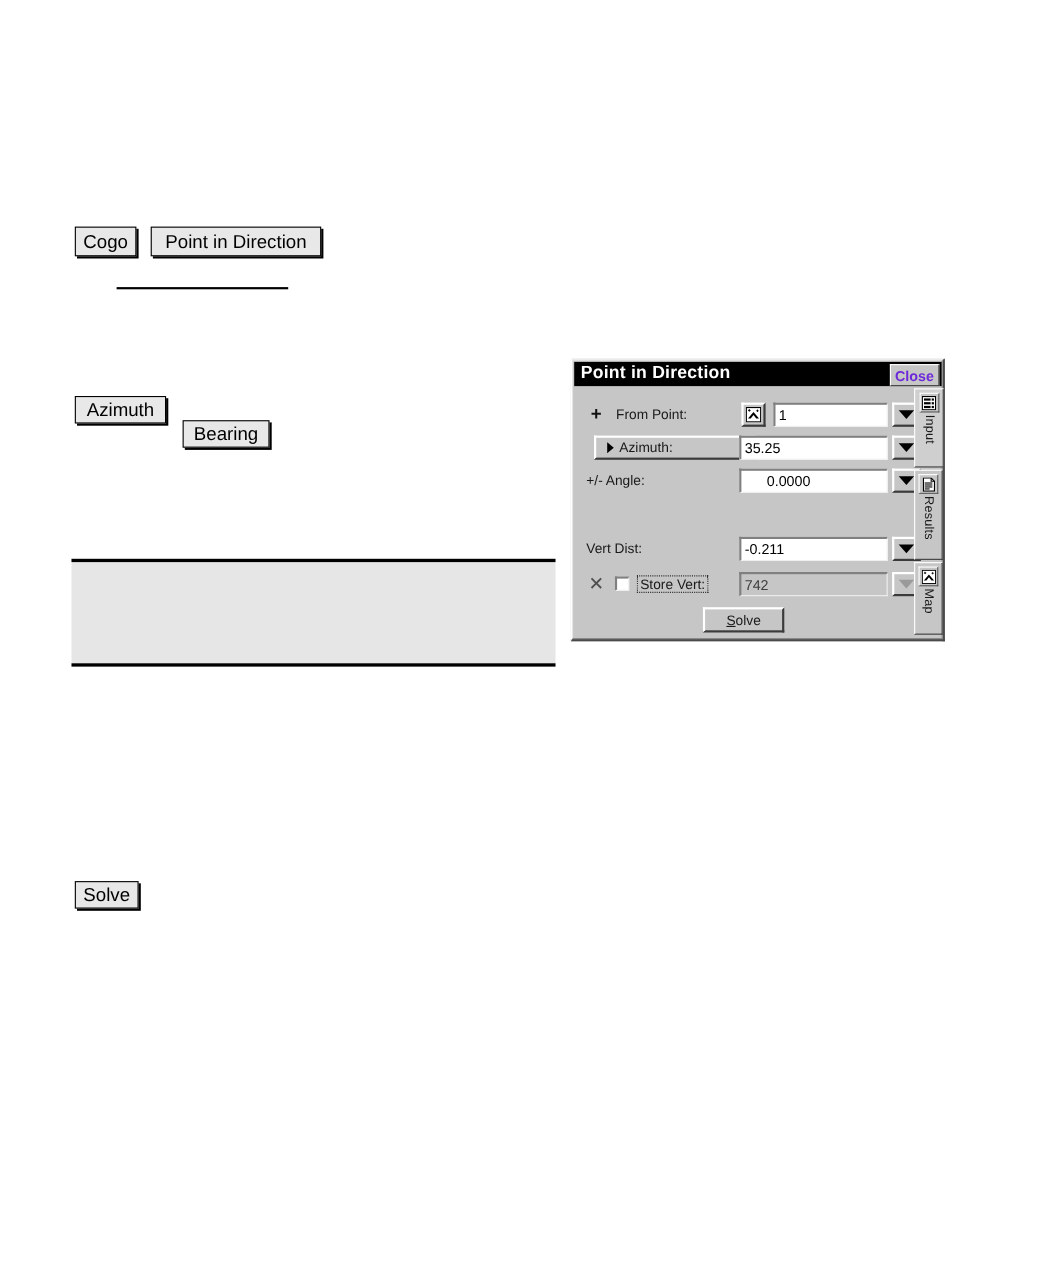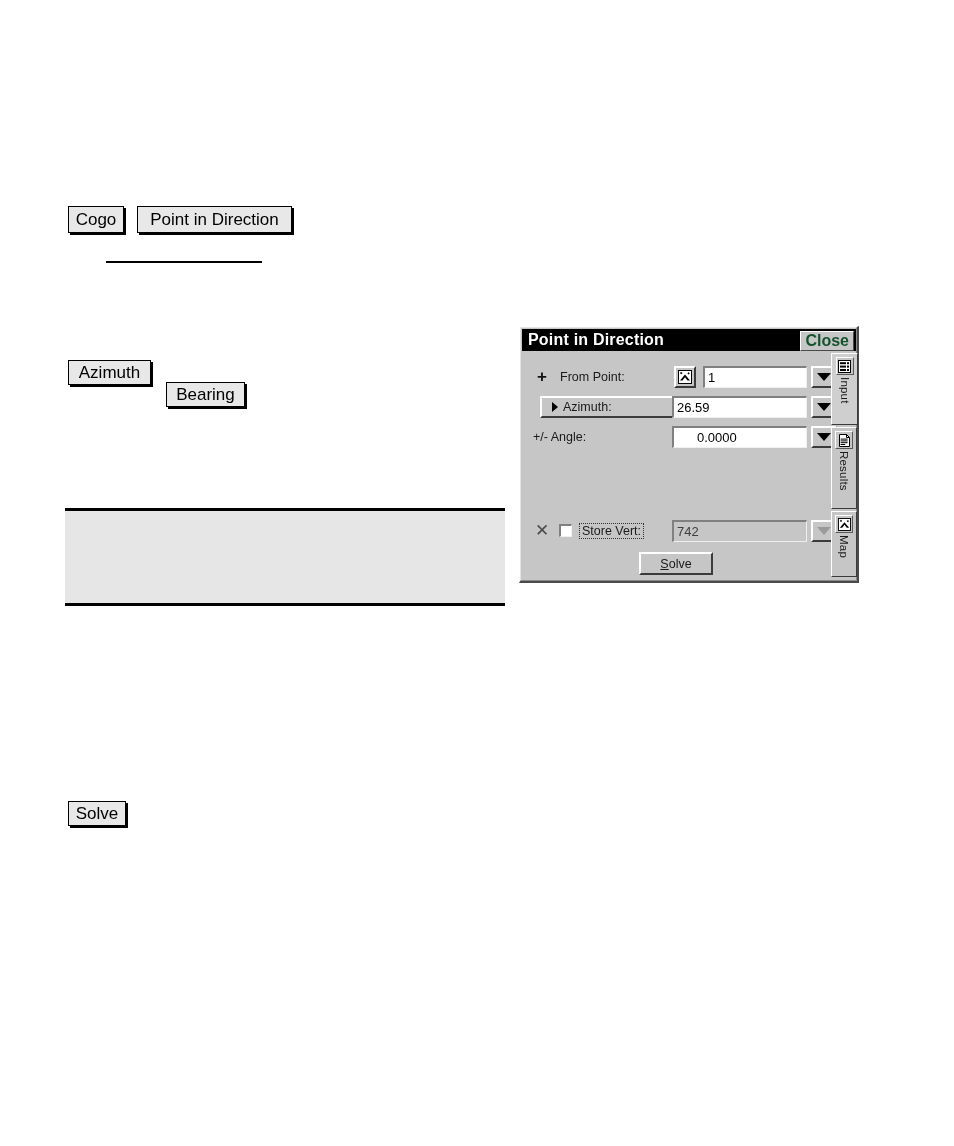--- a/index.html
+++ b/index.html
@@ -93,24 +93,24 @@
   .close-btn {
     position: absolute;
     right: 2px;
     top: 2px;
     height: 18px;
     background: #c6c6c6;
     border-top: 1px solid #ffffff;
     border-left: 1px solid #ffffff;
     border-right: 1px solid #4a4a4a;
     border-bottom: 1px solid #4a4a4a;
-    font-size: 16px;
+    font-size: 13px;
     font-weight: bold;
     font-family: "Liberation Sans", sans-serif;
-    color: #14532d;
+    color: #6d28d9;
     padding: 0 4px;
     display: flex;
     align-items: center;
     line-height: 1;
   }
 
   
   .client {
     position: absolute;
     left: 3px;
@@ -393,38 +393,47 @@
         <span class="arrow"></span>
       </div>
     </div>
 
     <div class="row" style="top:42px;">
       <div class="pushbtn" style="left:17px; top:1px; width:148px; height:22px;">
         <span class="tri-right"></span>
         <span>Azimuth:</span>
       </div>
       <div class="field" style="left:149px; top:1px; width:135px;">
-        <span>26.59</span>
+        <span>35.25</span>
       </div>
       <div class="ddbtn" style="left:288px; top:1px;">
         <span class="arrow"></span>
       </div>
     </div>
 
     <div class="row" style="top:72px;">
       <span class="row-label">+/- Angle:</span>
       <div class="field" style="left:149px; top:1px; width:135px;padding-left:23px;">
         <span>0.0000</span>
       </div>
       <div class="ddbtn" style="left:288px; top:1px;">
         <span class="arrow"></span>
       </div>
     </div>
 
 
+    <div class="row" style="top:134px;">
+      <span class="row-label">Vert Dist:</span>
+      <div class="field" style="left:149px; top:1px; width:135px;">
+        <span>-0.211</span>
+      </div>
+      <div class="ddbtn" style="left:288px; top:1px;">
+        <span class="arrow"></span>
+      </div>
+    </div>
 
     <div class="row" style="top:166px;">
       <span class="x-mark">✕</span>
       <div class="checkbox" style="left:36px; top:5px;"></div>
       <span class="focus-label" style="left:56px; top:4px;">Store Vert:</span>
       <div class="field disabled" style="left:149px; top:1px; width:135px;">
         <span>742</span>
       </div>
       <div class="ddbtn disabled" style="left:288px; top:1px;">
         <span class="arrow"></span>

